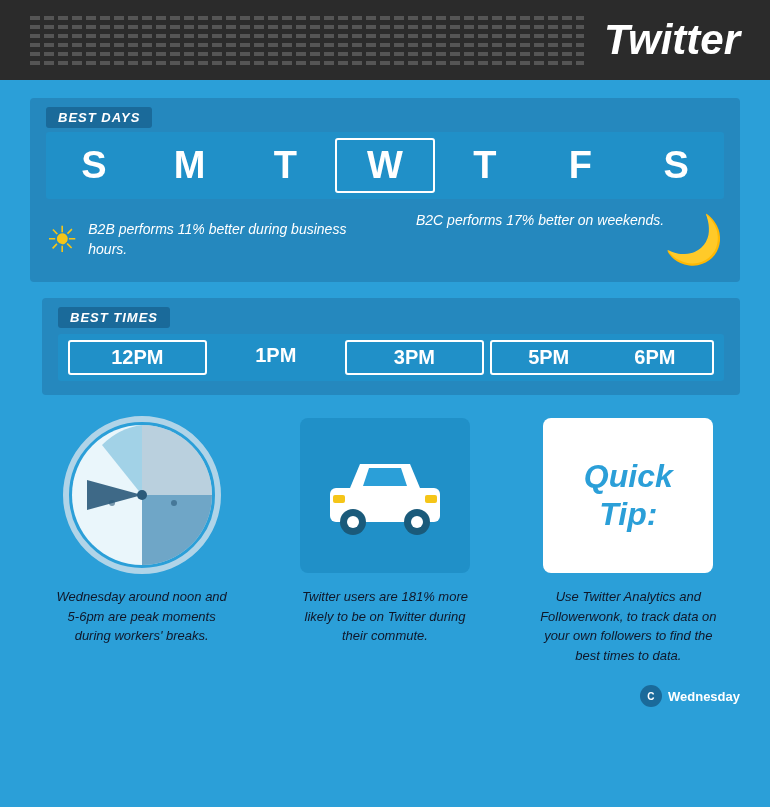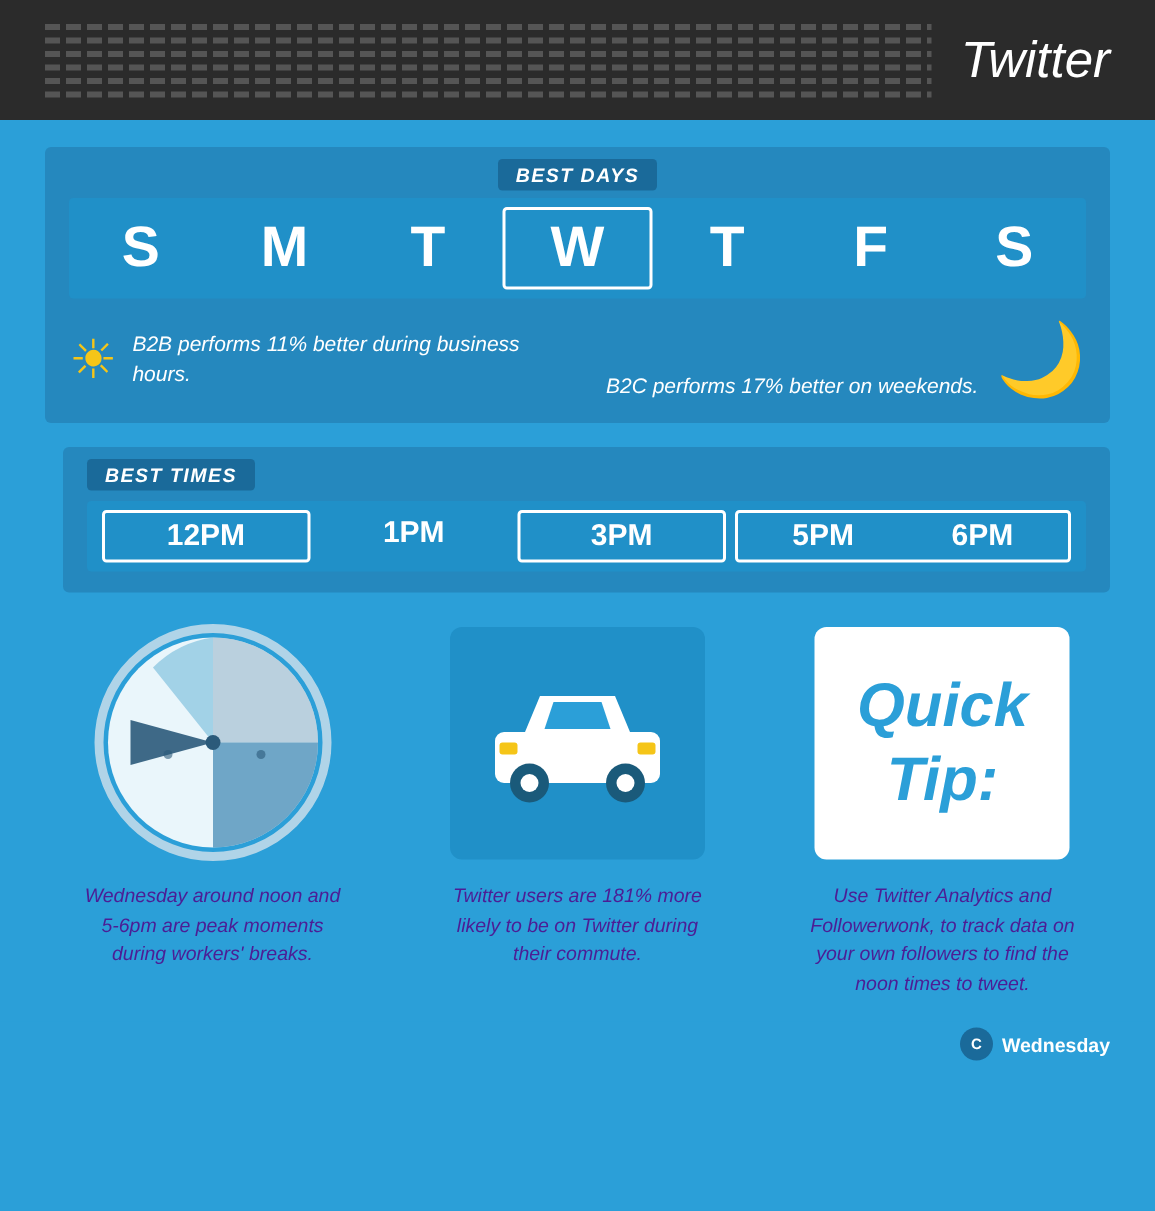--- a/index.html
+++ b/index.html
@@ -28,43 +28,43 @@
     }
     .header-line {
       height: 4px;
       background: repeating-linear-gradient(
         90deg,
         #555 0px, #555 10px,
         #2b2b2b 10px, #2b2b2b 14px
       );
     }
     .header-title {
-      font-size: 34px;
-      font-weight: normal;
+      font-size: 42px;
+      font-weight: bold;
       color: white;
       font-style: italic;
       margin-left: 20px;
       white-space: nowrap;
     }
 
     
     .main {
       background: #2b9fd8;
       padding: 18px 30px 16px;
     }
 
     
     .best-days-wrapper {
       background: #2588be;
       border-radius: 4px;
       padding: 10px 16px 14px;
       margin-bottom: 16px;
     }
     .best-days-label {
-      text-align: center;
+      text-align: left;
       margin-bottom: 6px;
     }
     .best-days-label span {
       background: #1a6a9a;
       color: white;
       font-size: 13px;
       font-weight: bold;
       font-style: italic;
       letter-spacing: 1px;
       padding: 3px 12px;
@@ -111,24 +111,23 @@
       flex-shrink: 0;
     }
     .performance-text {
       color: white;
       font-size: 14px;
       font-style: italic;
       line-height: 1.4;
     }
     .performance-right {
       display: flex;
-      align-items: flex-end;
+      align-items: flex-start;
       flex: 1;
       justify-content: flex-end;
-      gap: 12px;
     }
     .moon-icon {
       font-size: 48px;
       color: #e8e8e8;
       flex-shrink: 0;
     }
 
     
     .best-times-wrapper {
       background: #2588be;
@@ -238,31 +237,31 @@
     .tip-container {
       width: 170px;
       height: 155px;
       background: white;
       border-radius: 8px;
       display: flex;
       align-items: center;
       justify-content: center;
     }
     .tip-text {
-      font-size: 41px;
+      font-size: 32px;
       font-style: italic;
       color: #2b9fd8;
       font-weight: bold;
       text-align: center;
       line-height: 1.2;
       padding: 10px;
     }
 
     .card-caption {
-      color: #4c1d95;
+      color: #0f172a;
       font-size: 13px;
       font-style: italic;
       text-align: center;
       line-height: 1.5;
       max-width: 180px;
     }
 
     
     .footer {
       text-align: right;
@@ -410,21 +409,21 @@
       </div>
       <div class="card-caption">Twitter users are 181% more likely to be on Twitter during their commute.</div>
     </div>
 
     <div class="card">
       <div class="card-visual">
         <div class="tip-container">
           <div class="tip-text">Quick Tip:</div>
         </div>
       </div>
-      <div class="card-caption">Use Twitter Analytics and Followerwonk, to track data on your own followers to find the noon times to tweet.</div>
+      <div class="card-caption">Use Twitter Analytics and Followerwonk, to track data on your own followers to find the best times to data.</div>
     </div>
 
   </div>
 
 </div>
 
 <div class="footer">
   <div class="coschedule-logo">
     <div class="logo-circle">C</div>
     <span>Wednesday</span>

